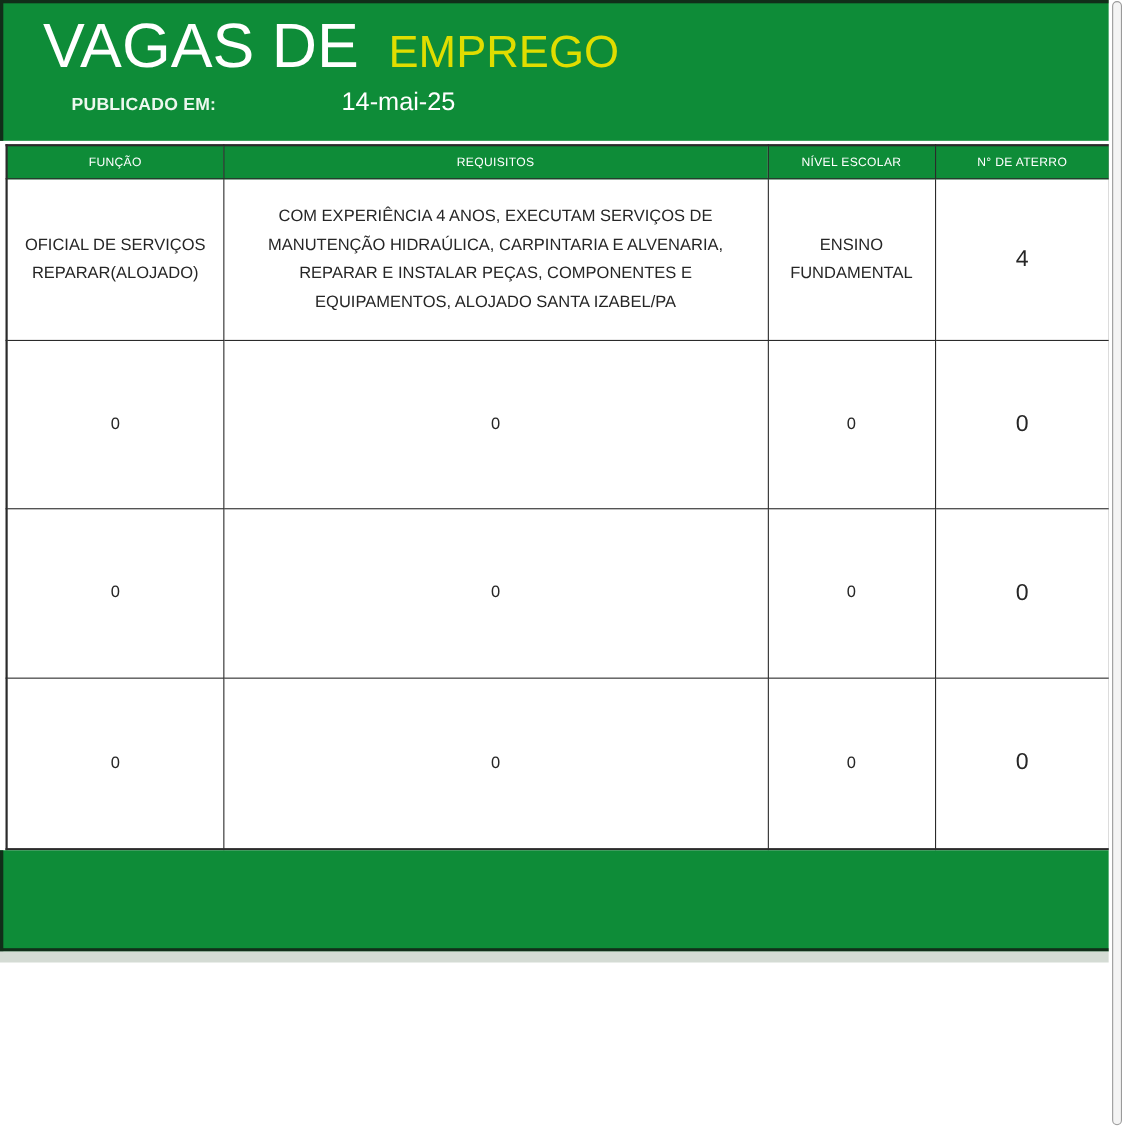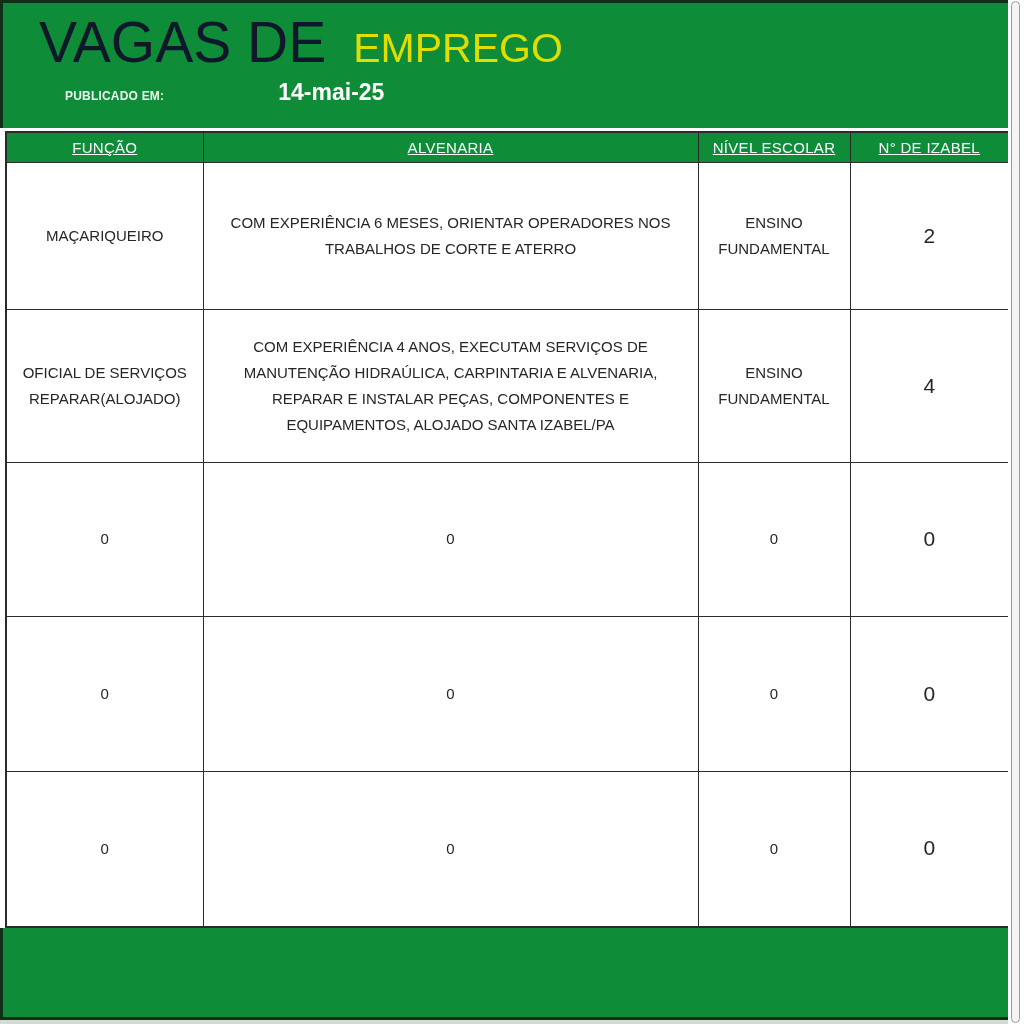--- a/index.html
+++ b/index.html
@@ -19,37 +19,36 @@
   .content{position:absolute;left:0;top:0;width:1008px;}
   
   .banner{
     box-sizing:border-box;height:128px;
     background:var(--green);
     border-top:3px solid var(--edge);
     border-left:3px solid var(--edge);
     padding-top:11px;
   }
   .title-row{margin-left:36px;line-height:1;white-space:nowrap;}
-  .title-white{font-size:57px;color:#0f172a;letter-spacing:0px;}
+  .title-white{font-size:57px;color:#ffffff;letter-spacing:0px;}
   .title-yellow{font-size:41px;color:var(--yellow);margin-left:27px;}
   .pub-row{display:flex;align-items:baseline;margin-top:8px;}
-  .pub-label{margin-left:62px;font-size:12px;font-weight:bold;color:#ecf8ee;letter-spacing:.2px;}
-  .pub-date{margin-left:114px;font-size:23px;font-weight:bold;color:#ffffff;}
+  .pub-label{margin-left:62px;font-size:16px;font-weight:bold;color:#ecf8ee;letter-spacing:.2px;}
+  .pub-date{margin-left:114px;font-size:23px;font-weight:normal;color:#ffffff;}
   
   table{
     border-collapse:collapse;table-layout:fixed;
     margin-left:5px;margin-top:3px;width:1003px;
     border:2px solid var(--grid);
     background:#ffffff;
   }
   thead th{
     height:27px;background:var(--green);color:#ffffff;
-    font-size:15px;font-weight:normal;letter-spacing:.3px;
+    font-size:11px;font-weight:normal;letter-spacing:.3px;
     border:1px solid var(--grid);
-    text-decoration:underline;
   }
   tbody td{
     border:1px solid var(--grid);
     text-align:center;vertical-align:middle;
     font-size:15px;color:var(--ink);
     line-height:1.75;padding:4px 10px;
     overflow:hidden;
   }
   tbody td.col-vagas{font-size:21px;}
   tbody tr:nth-child(1){height:147px;}
@@ -91,32 +90,26 @@
   <table>
     <colgroup>
       <col style="width:197px">
       <col style="width:495px">
       <col style="width:152px">
       <col style="width:159px">
     </colgroup>
     <thead>
       <tr>
         <th>FUNÇÃO</th>
-        <th>ALVENARIA</th>
+        <th>REQUISITOS</th>
         <th>NÍVEL ESCOLAR</th>
-        <th>N° DE IZABEL</th>
+        <th>N° DE ATERRO</th>
       </tr>
     </thead>
     <tbody id="tbody">
-        <tr>
-          <td class="col-funcao">MAÇARIQUEIRO</td>
-          <td class="col-requisitos">COM EXPERIÊNCIA 6 MESES, ORIENTAR OPERADORES NOS TRABALHOS DE CORTE E ATERRO</td>
-          <td class="col-nivel">ENSINO FUNDAMENTAL</td>
-          <td class="col-vagas">2</td>
-        </tr>
         <tr>
           <td class="col-funcao">OFICIAL DE SERVIÇOS REPARAR(ALOJADO)</td>
           <td class="col-requisitos">COM EXPERIÊNCIA 4 ANOS, EXECUTAM SERVIÇOS DE MANUTENÇÃO HIDRAÚLICA, CARPINTARIA E ALVENARIA, REPARAR E INSTALAR PEÇAS, COMPONENTES E EQUIPAMENTOS, ALOJADO SANTA IZABEL/PA</td>
           <td class="col-nivel">ENSINO FUNDAMENTAL</td>
           <td class="col-vagas">4</td>
         </tr>
         <tr>
           <td class="col-funcao">0</td>
           <td class="col-requisitos">0</td>
           <td class="col-nivel">0</td>

